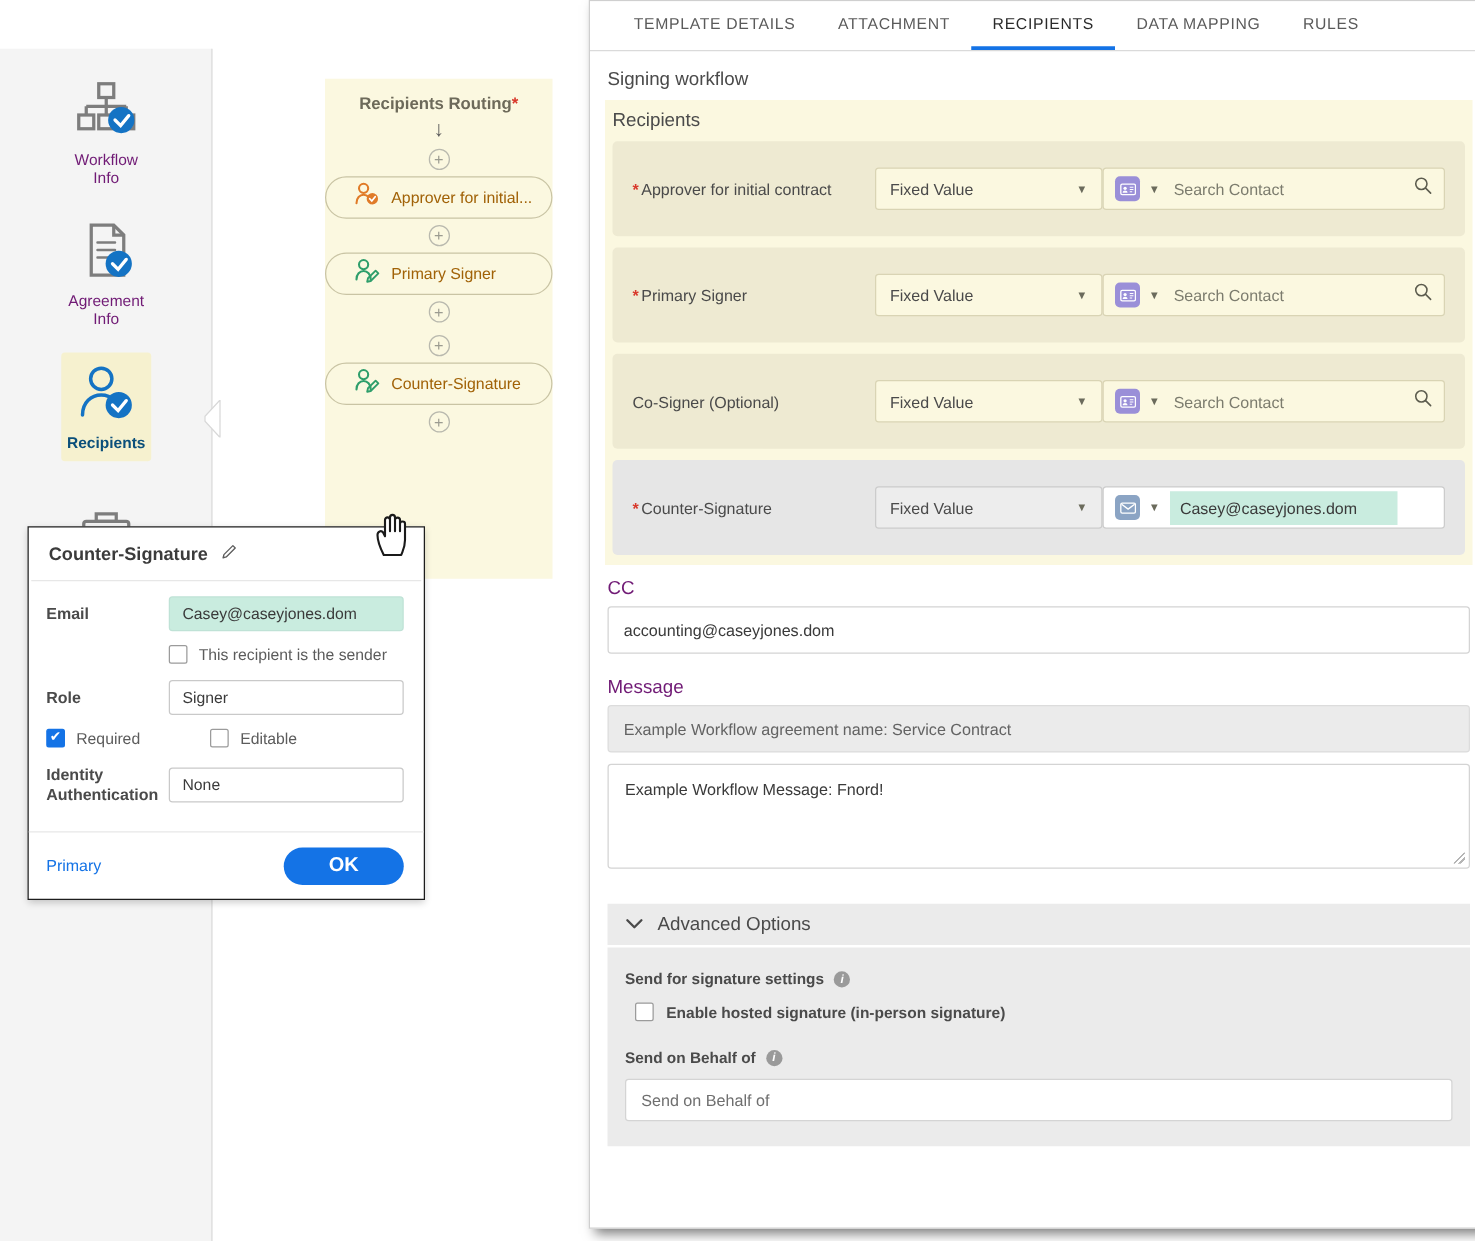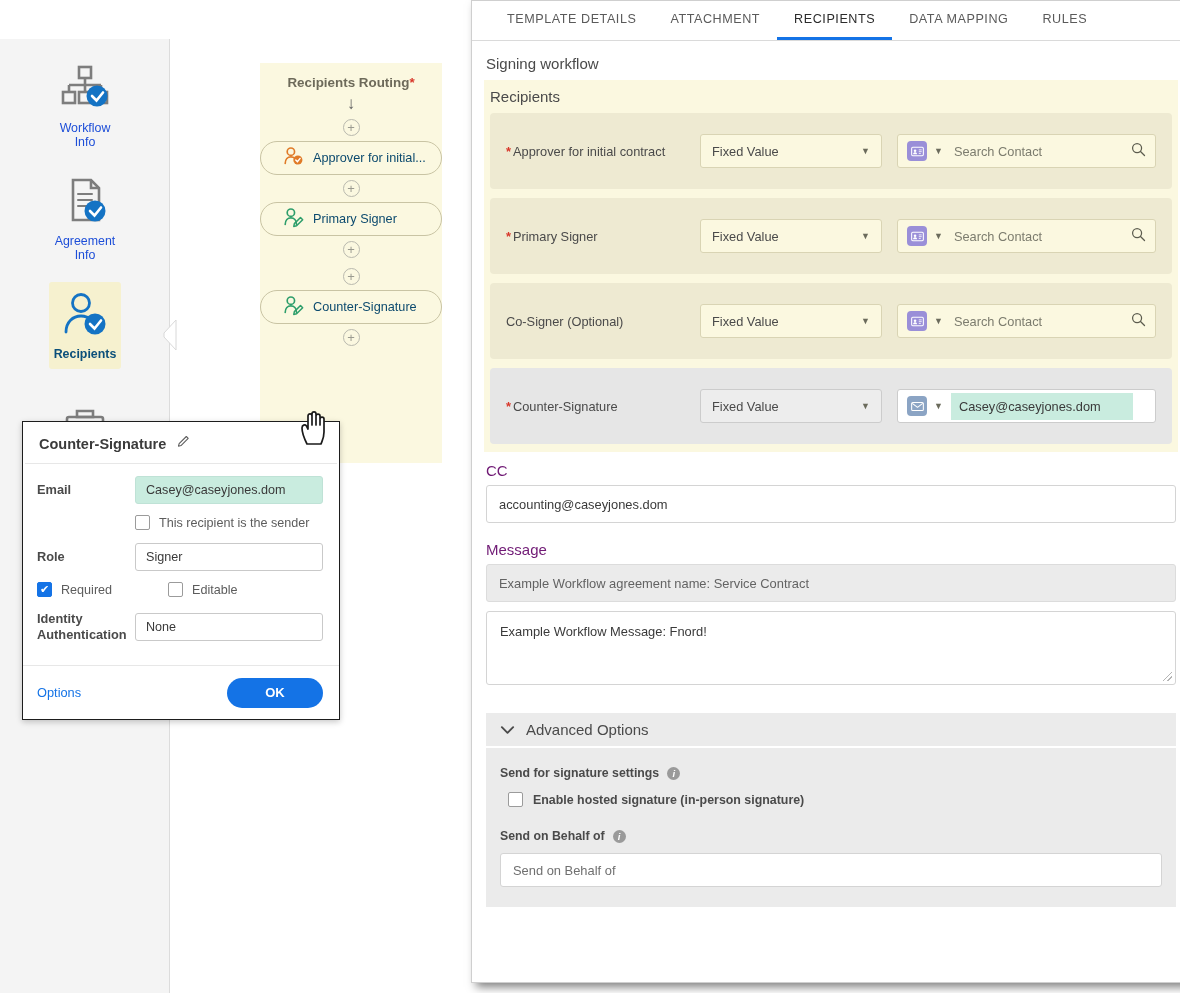--- a/index.html
+++ b/index.html
@@ -58,21 +58,21 @@
     cursor: pointer;
   }
   .side-box {
     width: 70px; padding: 6px 0 8px 0;
     display: flex; flex-direction: column; align-items: center;
     border-radius: 3px;
   }
   .side-box.active { background: #f6f1cf; width: 72px; }
   .side-ico { height: 54px; display: flex; align-items: center; justify-content: center; }
   .side-label {
-    font-size: 12.4px; color: #1d4ed8; margin-top: 5px; text-align: center;
+    font-size: 12.4px; color: #701a75; margin-top: 5px; text-align: center;
   }
   .side-box.active .side-label { color: #0b4f7a; font-weight: 600; }
 
   
   #collapse-handle {
     position: absolute; left: 163px; top: 320px;
     width: 14px; height: 30px;
     z-index: 6;
   }
 
@@ -105,21 +105,21 @@
   }
   .node {
     width: 182px; height: 34px; margin-left: -0px;
     background: #fbf8e0;
     border: 1.2px solid #c9c4a4;
     border-radius: 17px;
     display: flex; align-items: center;
     padding-left: 22px; gap: 9px;
     cursor: pointer;
   }
-  .node-label { font-size: 12.7px; color: #0c4a6e; white-space: nowrap; }
+  .node-label { font-size: 12.7px; color: #a16207; white-space: nowrap; }
 
   
   #popup {
     position: absolute; left: 22px; top: 421px;
     width: 318px; height: 299px;
     background: #ffffff;
     border: 1.5px solid #1d1d1d;
     z-index: 20;
     box-shadow: 0 2px 6px rgba(0,0,0,.22);
   }
@@ -158,21 +158,21 @@
   .pop-foot {
     position: absolute; left: 0; bottom: 0; width: 100%;
     border-top: 1px solid #e7e7e7;
     display: flex; align-items: center; justify-content: space-between;
     padding: 0 16px 0 14px; height: 54px;
   }
   .link-del { font-size: 12.8px; color: #1473e6; cursor: pointer; }
   .btn-ok {
     width: 96px; height: 30px; border-radius: 15px;
     background: #1473e6; color: #ffffff;
-    font-size: 13px; font-weight: 700;
+    font-size: 16px; font-weight: 700;
     display: flex; align-items: center; justify-content: center;
     cursor: pointer; border: none;
     font-family: "Liberation Sans", sans-serif;
   }
   #cursor { position: absolute; left: 299px; top: 408px; z-index: 30; pointer-events: none; }
 
   
   #right-panel {
     position: absolute; left: 471px; top: 0;
     width: 720px; height: 983px;
@@ -213,21 +213,21 @@
   .recip-name {
     width: 194px; flex: 0 0 194px;
     font-size: 12.8px; color: #4a4a4a;
   }
   .recip-name .req-star { margin-right: 2px; }
   .sel-box {
     width: 182px; flex: 0 0 182px; height: 34px;
     background: #fbf8e0; border: 1px solid #d9d4b4; border-radius: 3px;
     display: flex; align-items: center; justify-content: space-between;
     padding: 0 11px; font-size: 12.8px; color: #4a4a4a;
-    margin-right: 15px; cursor: pointer;
+    cursor: pointer;
   }
   .recip-row.selected .sel-box { background: #ededed; border-color: #cccccc; }
   .caret { color: #6b6b5c; font-size: 9px; }
   .search-wrap {
     flex: 1; height: 34px;
     background: #fbf8e0; border: 1px solid #d9d4b4; border-radius: 3px;
     display: flex; align-items: center; padding: 0 9px;
   }
   .recip-row.selected .search-wrap { background: #ffffff; border-color: #cccccc; }
   .type-ico {
@@ -247,21 +247,21 @@
   .lbl { font-size: 15px; color: #701a75; padding: 10px 0 6px 14px; }
   .inp {
     margin: 0 14px; height: 38px;
     border: 1px solid #d4d4d4; border-radius: 3px;
     background: #ffffff;
     display: flex; align-items: center; padding-left: 12px;
     font-size: 12.9px; color: #3a3a3a;
   }
   .inp.readonly { background: #ebebeb; border-color: #dcdcdc; color: #636363; }
   .ta {
-    margin: 9px 14px 0 14px; height: 74px;
+    margin: 9px 14px 0 14px; height: 84px;
     border: 1px solid #d4d4d4; border-radius: 3px;
     background: #ffffff; padding: 12px 0 0 13px;
     font-size: 12.9px; color: #3a3a3a;
     position: relative;
   }
   .ta::after {
     content: ""; position: absolute; right: 3px; bottom: 3px;
     width: 9px; height: 9px;
     background:
       linear-gradient(135deg, transparent 45%, #b5b5b5 45%, #b5b5b5 55%, transparent 55%),
@@ -471,21 +471,21 @@
       </div>
 
       <div class="pop-row">
         <div class="pop-label">Identity Authentication</div>
         <div class="pop-field">None</div>
       </div>
 
     </div>
 
     <div class="pop-foot">
-      <span class="link-del">Options</span>
+      <span class="link-del">Primary</span>
       <button class="btn-ok">OK</button>
     </div>
   </div>
 
   <div id="cursor">
     <svg width="34" height="42" viewBox="0 0 34 42">
       <path d="M8 36 C5 30 3 25 3 20 C3 17 6 16 7.5 18 L9 21 L9 8 C9 5.2 13 5.2 13 8 L13 17 L13 6 C13 3.2 17 3.2 17 6 L17 17 L17 8 C17 5.4 21 5.4 21 8 L21 17 L21 11 C21 8.6 25 8.6 25 11 L25 24 C25 30 23 33 22 36 Z" fill="#ffffff" stroke="#1a1a1a" stroke-width="1.7" stroke-linejoin="round"></path>
     </svg>
   </div>
 

